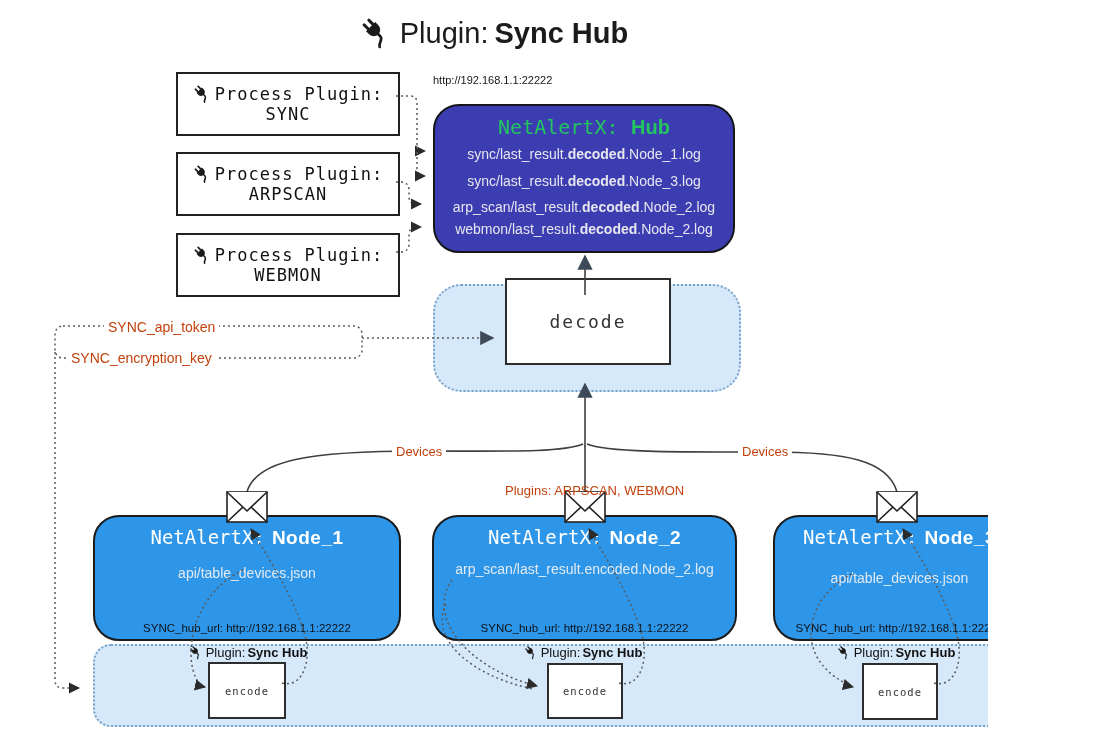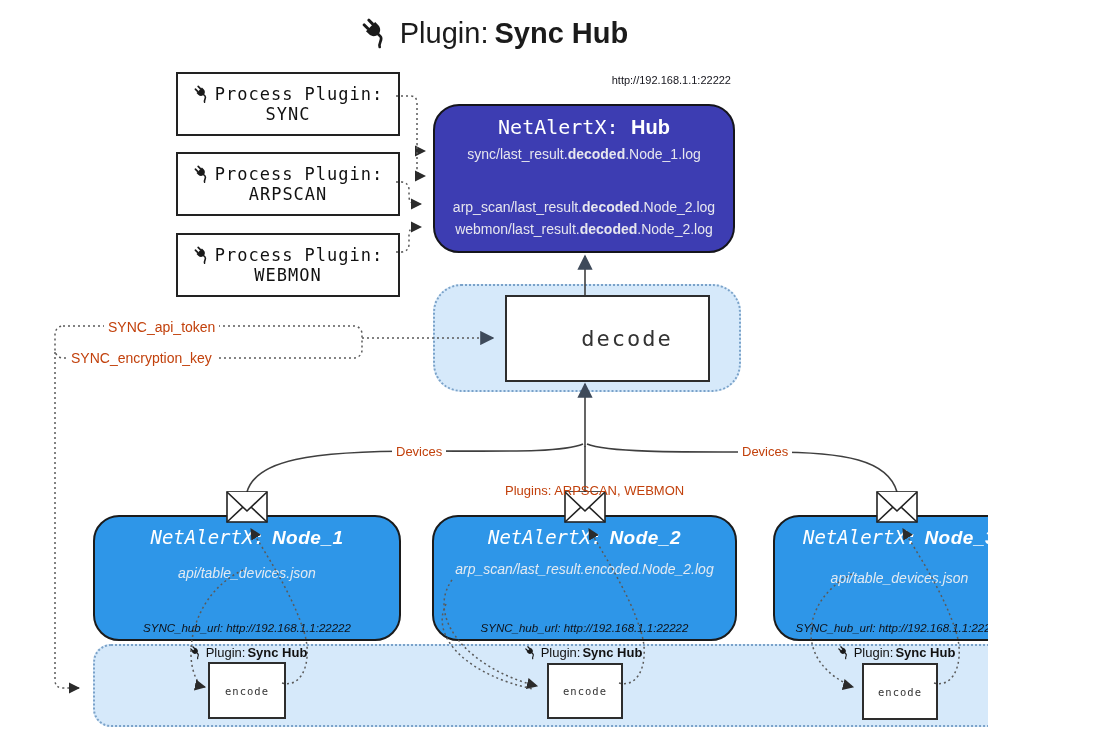--- a/index.html
+++ b/index.html
@@ -10,25 +10,25 @@
   
   .soft{background:var(--container-fill,#d6e9fa);border:2px dotted var(--container-border,#7aa2c9);z-index:5;}
   
   .procbox{width:220px;height:60px;background:#fff;border:2px solid #222;z-index:20;
            display:flex;flex-direction:column;align-items:center;justify-content:center;
            font-size:17px;color:#111;letter-spacing:1px;}
   .procbox .l1{display:flex;align-items:center;gap:2px;}
   
   #hub{left:433px;top:104px;width:298px;height:145px;background:var(--hub-fill,#3d3db2);
        border:2px solid #15151c;border-radius:26px;z-index:20;}
-  .hub-title{position:absolute;top:9px;left:0;right:0;text-align:center;color:#ffffff;font-size:20px;}
+  .hub-title{position:absolute;top:9px;left:0;right:0;text-align:center;color:#22c55e;font-size:20px;}
   .hub-file{position:absolute;left:0;right:0;text-align:center;color:#e6e6ee;font-size:14px;white-space:nowrap;}
   .hub-file b{font-weight:700;}
   
-  .node{background:var(--node-fill,#2e96e8);border:2px solid #1b1b1b;border-radius:26px;z-index:20;color:#fff;font-style:italic;}
+  .node{background:var(--node-fill,#2e96e8);border:2px solid #1b1b1b;border-radius:26px;z-index:20;color:#fff;}
   .node-title{position:absolute;top:9px;left:0;right:0;text-align:center;font-size:19px;white-space:nowrap;}
   .nt-pre{font-family:"DejaVu Sans Mono","Liberation Mono",monospace;}
   .nt-name{font-weight:700;margin-left:7px;letter-spacing:.5px;}
   .node-file{position:absolute;left:0;right:0;text-align:center;color:#e2eaf2;font-size:14px;white-space:nowrap;}
   .node-url{position:absolute;left:0;right:0;bottom:5px;text-align:center;color:#0e1118;font-size:11.5px;}
   
   .plain{background:#fff;border:2px solid #2d2d2d;z-index:20;display:flex;align-items:center;justify-content:center;color:#333;}
   
   .lbl{z-index:40;font-size:13px;color:#c2410c;white-space:nowrap;}
   .lbl.bg{background:#fff;padding:0 4px;}
@@ -92,32 +92,33 @@
   <div class="abs procbox mono" style="left:176px;top:233px;">
     <span class="l1">
         <svg width="20" height="20" viewBox="0 0 24 24">
           <use href="#plug"></use>
         </svg>
         <span>Process Plugin:</span>
       </span>
     <span>WEBMON</span>
   </div>
 
-  <div class="abs lbl" style="left:433px;top:74px;width:298px;text-align:right;font-size:11px;color:#15151d;">http://192.168.1.1:22222</div>
+  <div class="abs lbl" style="left:433px;top:74px;width:298px;text-align:left;font-size:11px;color:#15151d;">http://192.168.1.1:22222</div>
   <div id="hub" class="abs">
     <div class="hub-title">
       <span class="mono">NetAlertX:</span>
       <b style="margin-left:7px;">Hub</b>
     </div>
     <div class="hub-file" style="top:40px;"><span>sync/last_result.</span><b>decoded</b><span>.Node_1.log</span></div>
+    <div class="hub-file" style="top:67px;"><span>sync/last_result.</span><b>decoded</b><span>.Node_3.log</span></div>
     <div class="hub-file" style="top:93px;"><span>arp_scan/last_result.</span><b>decoded</b><span>.Node_2.log</span></div>
     <div class="hub-file" style="top:115px;"><span>webmon/last_result.</span><b>decoded</b><span>.Node_2.log</span></div>
   </div>
 
-  <div class="abs plain mono" style="left:505px;top:295px;width:162px;height:83px;font-size:22px;letter-spacing:2px;padding-left:39px;">decode</div>
+  <div class="abs plain mono" style="left:505px;top:278px;width:162px;height:83px;font-size:18px;letter-spacing:2px;">decode</div>
 
   <div class="abs lbl bg" style="left:104px;top:319px;font-size:14px;">SYNC_api_token</div>
   <div class="abs lbl bg" style="left:67px;top:350px;font-size:14px;">SYNC_encryption_key</div>
 
   <div class="abs lbl bg" style="left:392px;top:444px;">Devices</div>
   <div class="abs lbl" style="left:505px;top:483px;">Plugins: ARPSCAN, WEBMON</div>
   <div class="abs lbl bg" style="left:738px;top:444px;">Devices</div>
 
   <div class="abs node" style="left:93px;top:515px;width:304px;height:122px;">
     <div class="node-title">

